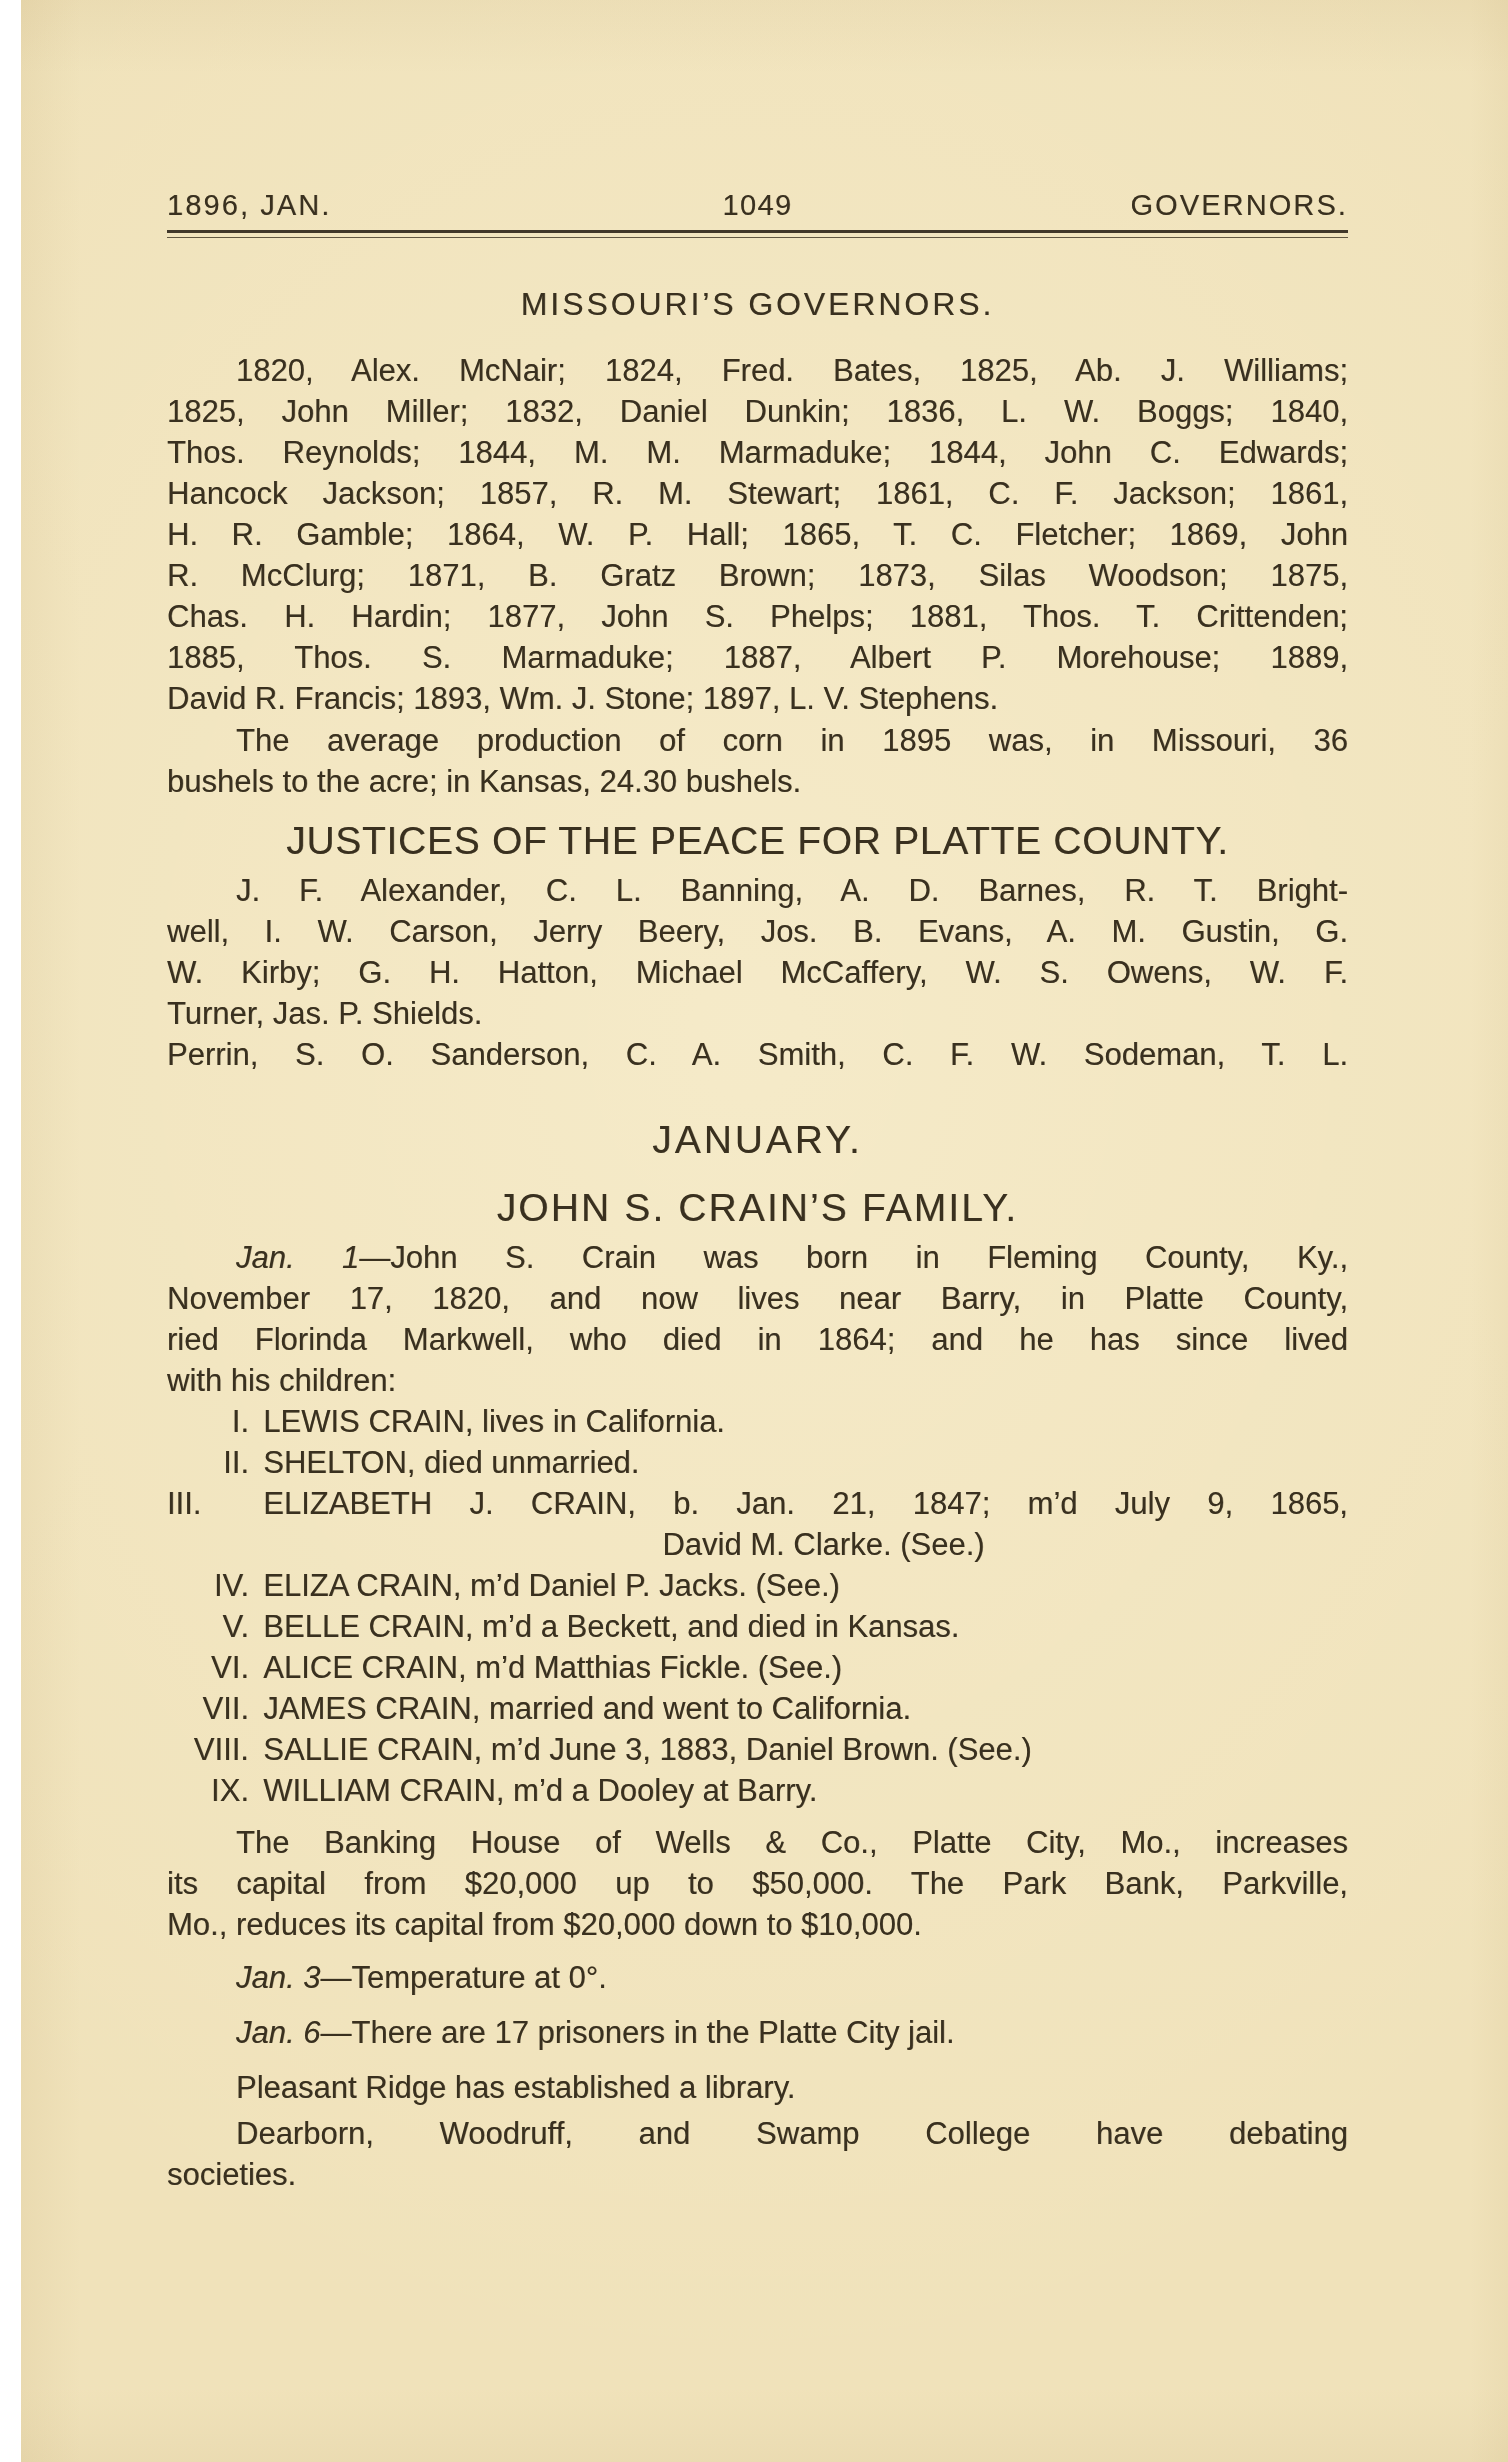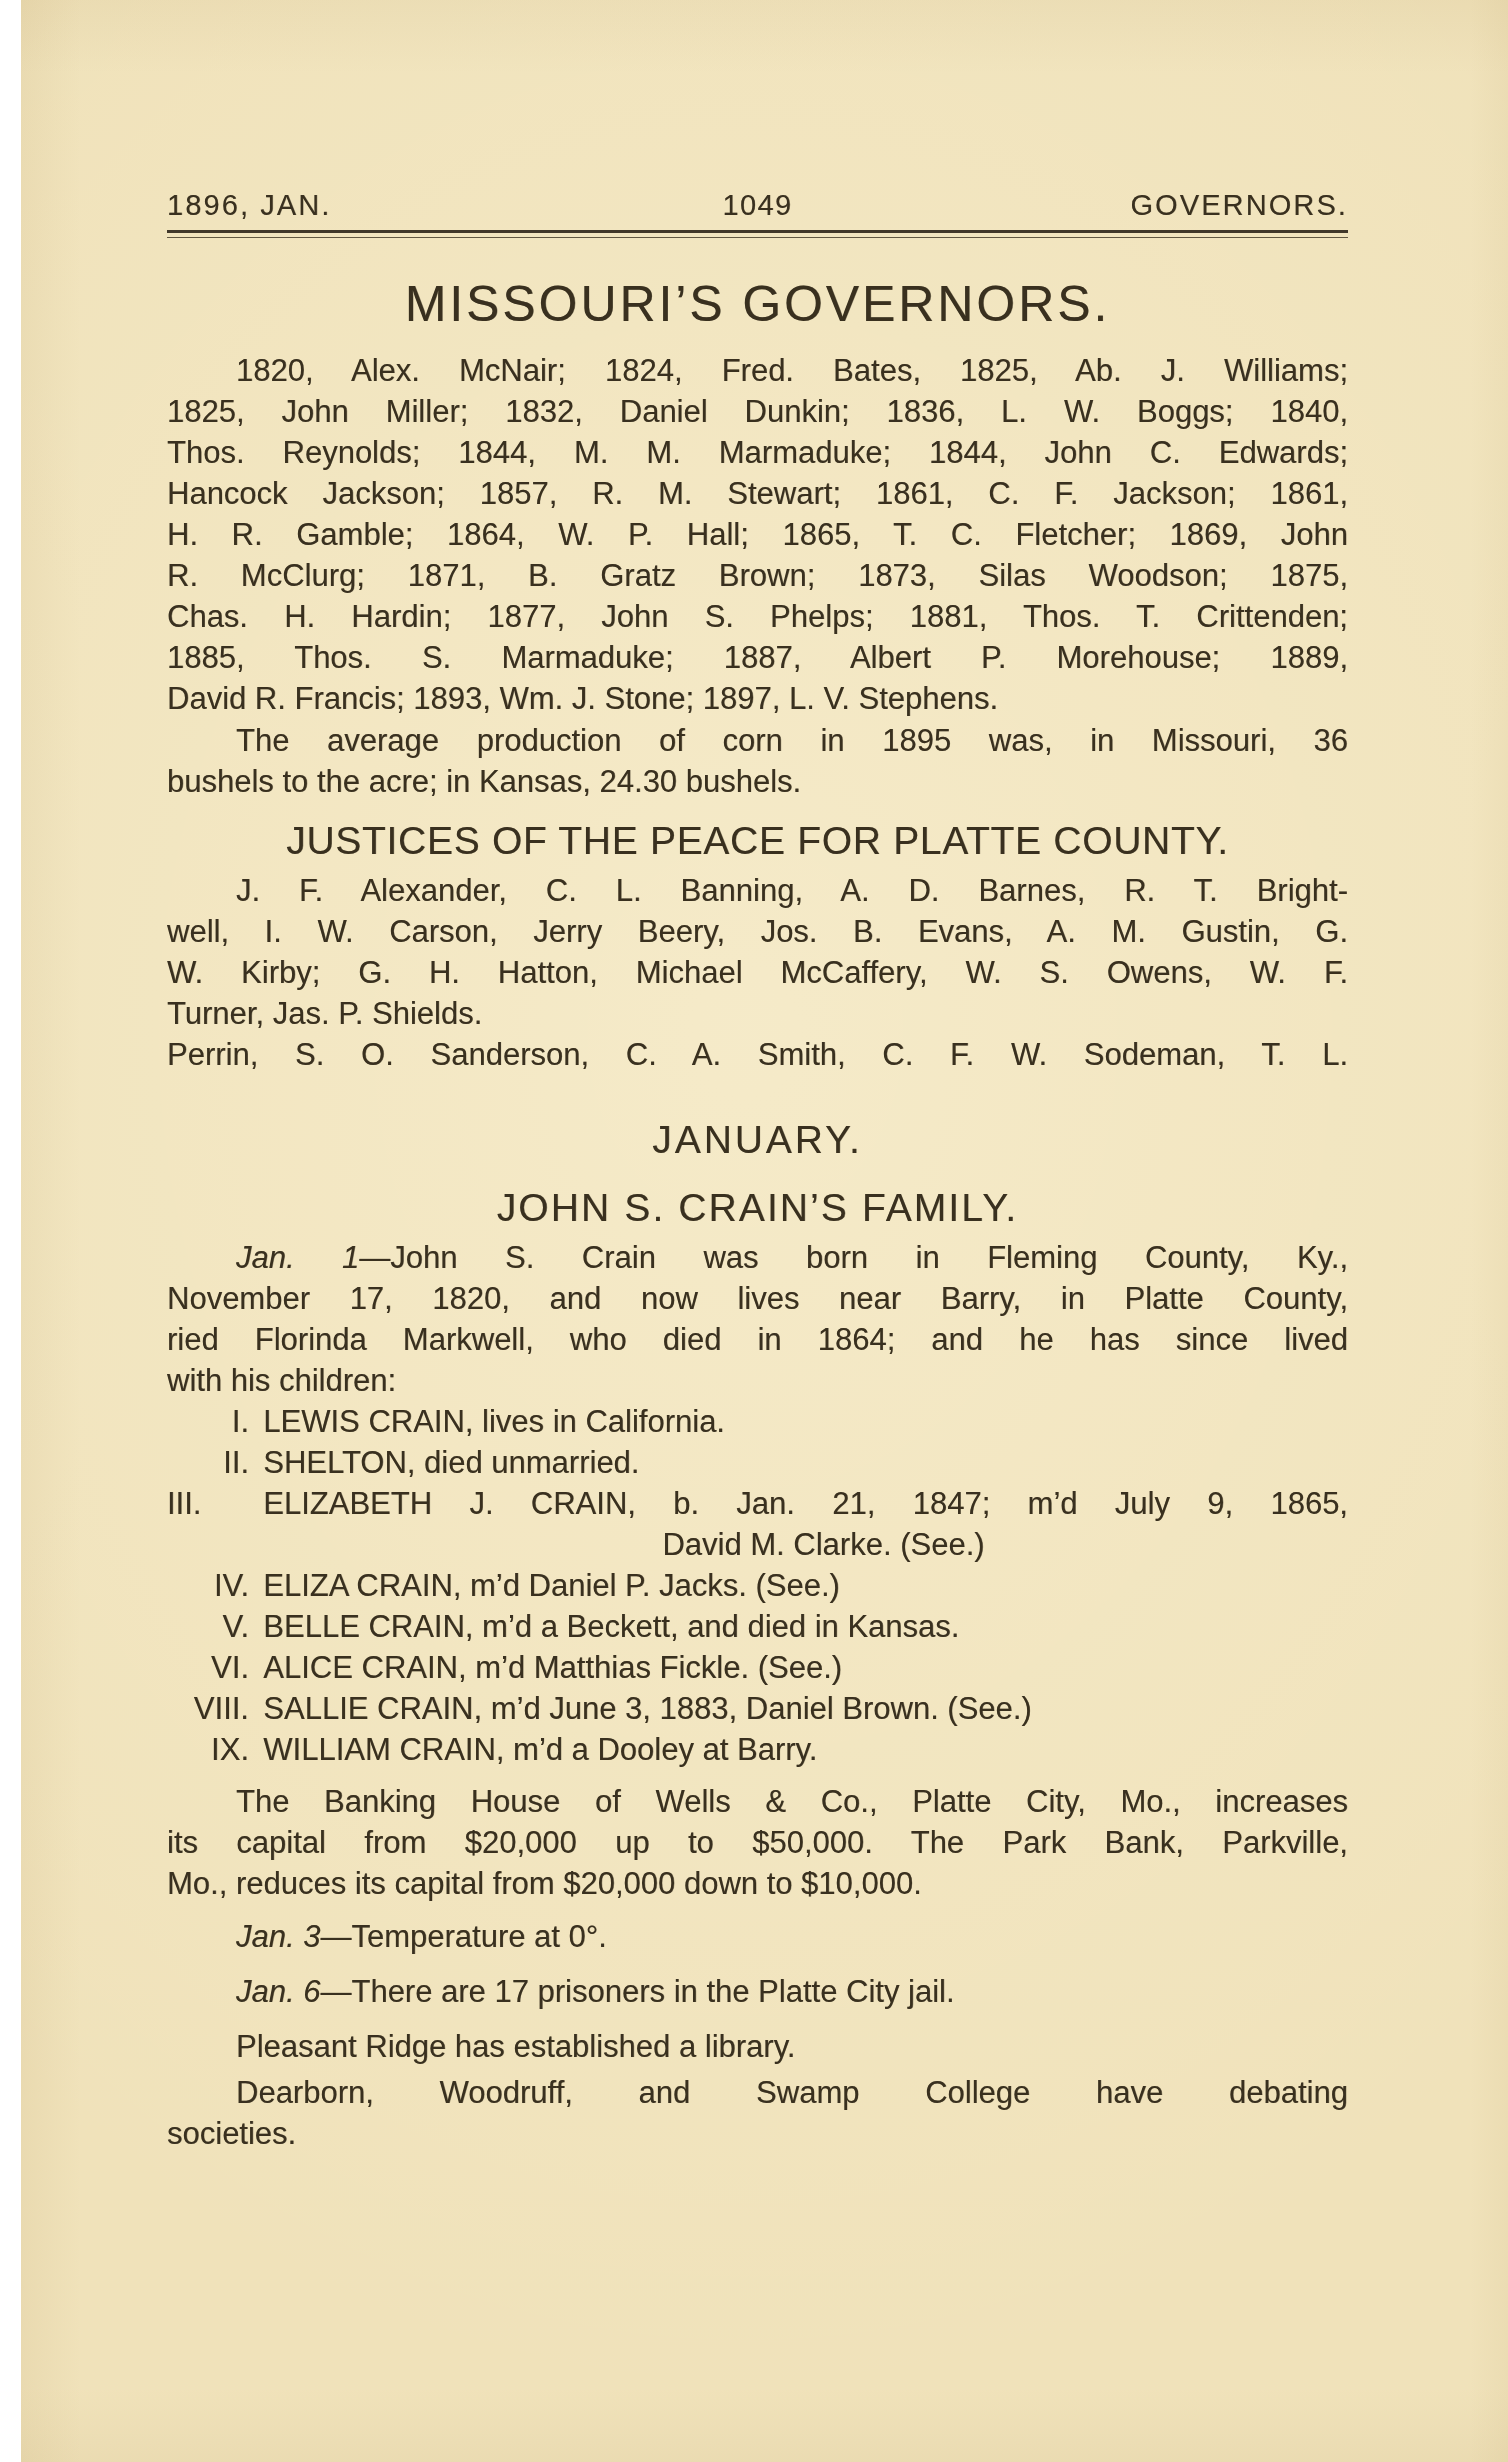--- a/index.html
+++ b/index.html
@@ -19,21 +19,21 @@
     text-shadow:0.4px 0.2px 0.4px rgba(57,48,31,0.45);
     margin-left:21px;
   }
   .text-block{margin-left:146px;width:1181px;}
   .header-row{display:flex;margin-top:187px;font-size:29px;letter-spacing:2.1px;line-height:36px;}
   .header-row .h-left{flex:1;text-align:left;}
   .header-row .h-center{flex:1;text-align:center;letter-spacing:1.4px;}
   .header-row .h-right{flex:1;text-align:right;}
   .rule{margin-top:7.1px;height:3.6px;border-top:3.6px solid #41382a;border-bottom:1.4px solid rgba(72,62,44,0.85);}
   .section-heading{text-align:center;font-size:39px;line-height:44px;letter-spacing:0.7px;}
-  #h-governors{margin-top:44px;font-size:50px;letter-spacing:2.9px;}
+  #h-governors{margin-top:44px;font-size:32px;letter-spacing:2.9px;}
   #h-justices{margin-top:17px;letter-spacing:0.7px;}
   #h-january{margin-top:43px;letter-spacing:2.9px;}
   #h-crain{margin-top:24px;letter-spacing:2.1px;}
   .para .line{text-align:justify;text-align-last:justify;}
   .para .line.last{text-align-last:left;}
   .line.indent{text-indent:69px;}
   #para-governors{margin-top:24px;}
   #para-corn{margin-top:1.4px;}
   #para-justices{margin-top:7.1px;}
   #para-birth{margin-top:7.1px;}
@@ -103,20 +103,21 @@
     </div>
 
     <div id="family-list">
       <div class="child-line"><span class="num">I.</span><span>LEWIS CRAIN, lives in California.</span></div>
       <div class="child-line"><span class="num">II.</span><span>SHELTON, died unmarried.</span></div>
       <div class="child-line stretch"><span class="num">III.</span><span>ELIZABETH J. CRAIN, b. Jan. 21, 1847; m’d July 9, 1865,</span></div>
       <div class="child-cont">David M. Clarke.  (See.)</div>
       <div class="child-line"><span class="num">IV.</span><span>ELIZA CRAIN, m’d Daniel P. Jacks.  (See.)</span></div>
       <div class="child-line"><span class="num">V.</span><span>BELLE CRAIN, m’d a Beckett, and died in Kansas.</span></div>
       <div class="child-line"><span class="num">VI.</span><span>ALICE CRAIN, m’d Matthias Fickle.  (See.)</span></div>
+      <div class="child-line"><span class="num">VII.</span><span>JAMES CRAIN, married and went to California.</span></div>
       <div class="child-line"><span class="num">VIII.</span><span>SALLIE CRAIN, m’d June 3, 1883, Daniel Brown.  (See.)</span></div>
       <div class="child-line"><span class="num">IX.</span><span>WILLIAM CRAIN, m’d a Dooley at Barry.</span></div>
     </div>
 
     <div class="para" id="para-banking">
       <div class="line indent">The Banking House of Wells &amp; Co., Platte City, Mo., increases</div>
       <div class="line">its capital from $20,000 up to $50,000.  The Park Bank, Parkville,</div>
       <div class="line last">Mo., reduces its capital from $20,000 down to $10,000.</div>
     </div>
 

